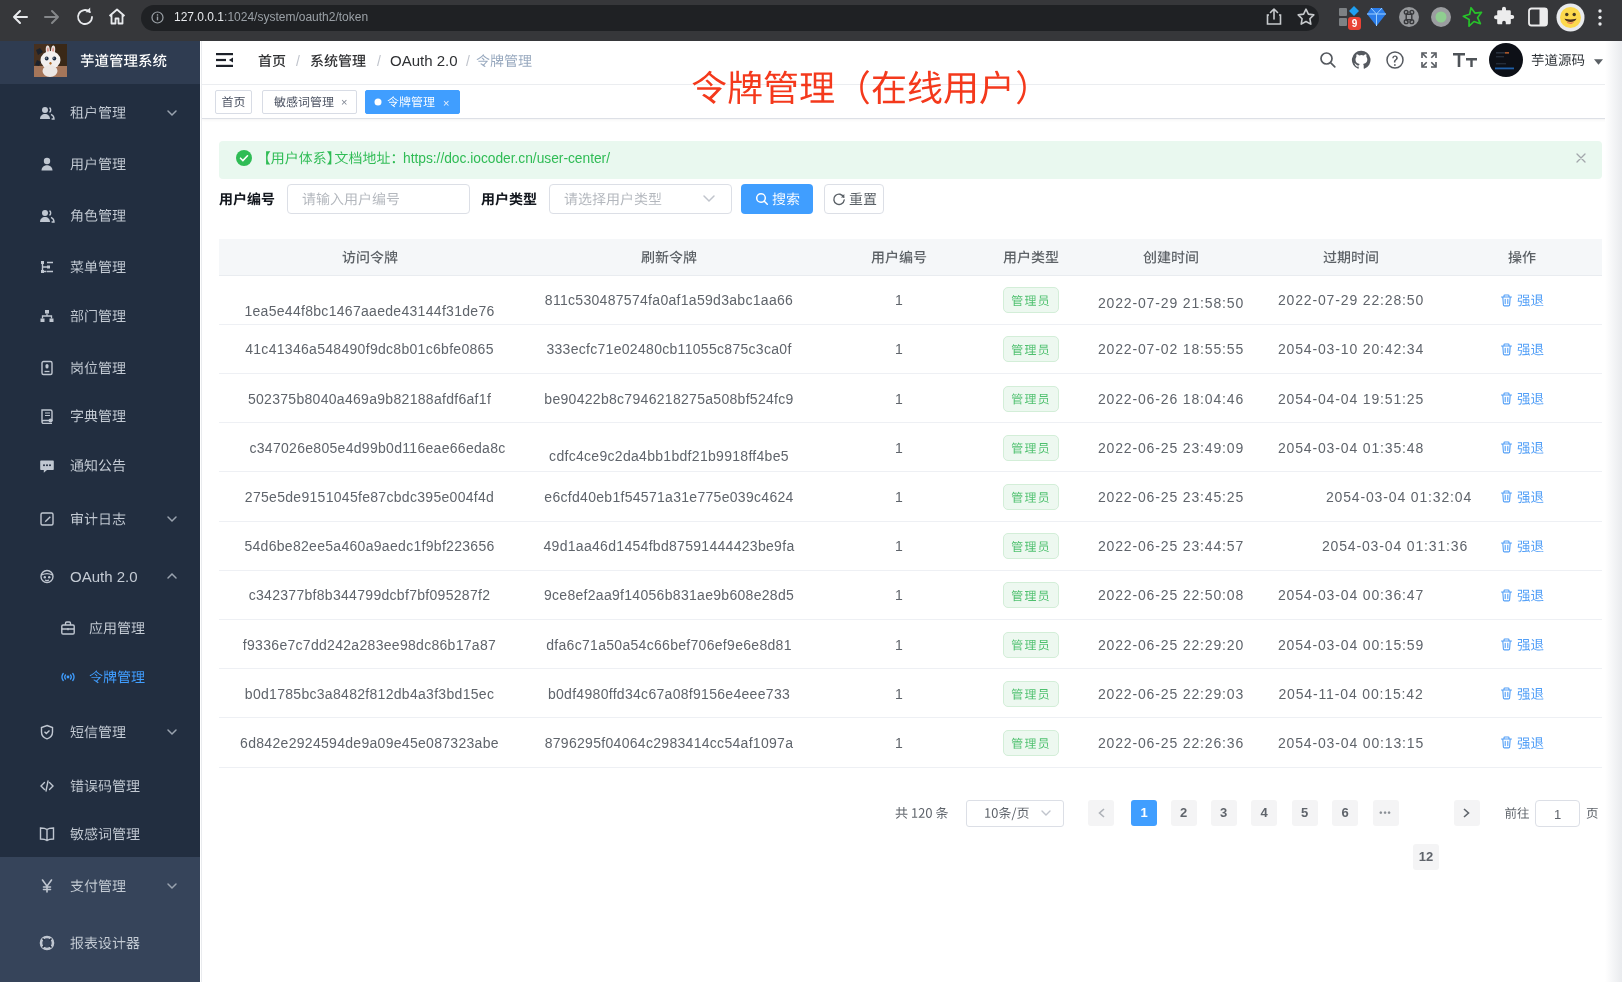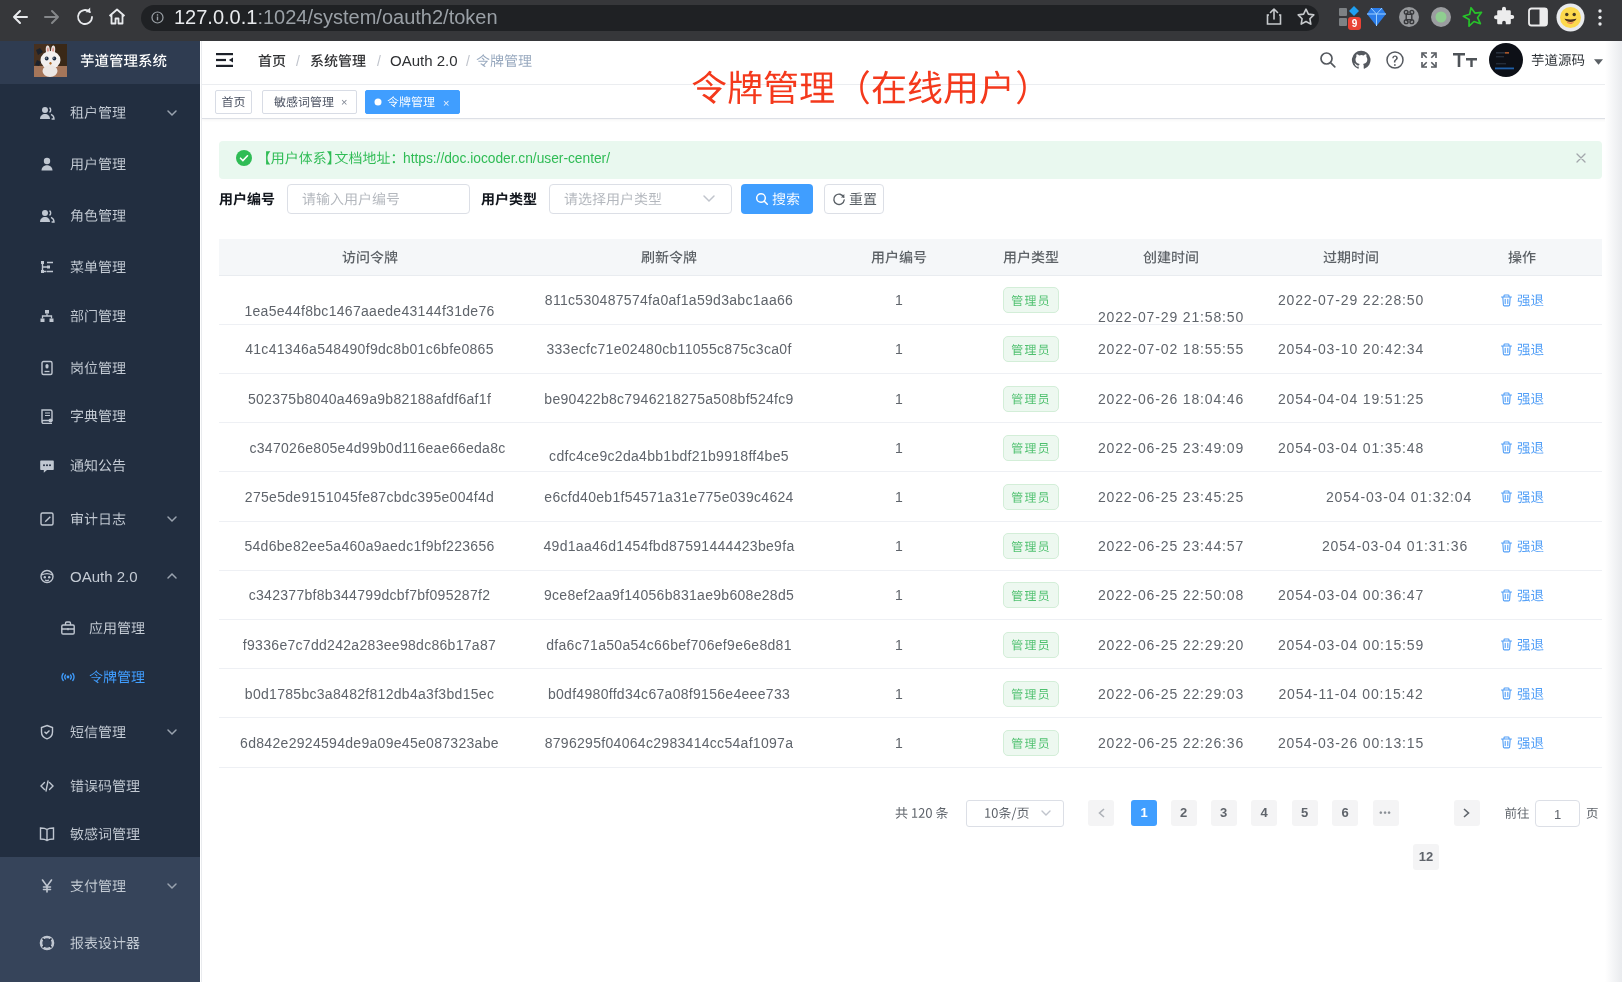--- a/index.html
+++ b/index.html
@@ -1,21 +1,21 @@
 <!DOCTYPE html>
 <html><head><meta charset="utf-8"><title>t</title>
 <style>
 *{margin:0;padding:0;box-sizing:border-box}
 html,body{width:1622px;height:982px;overflow:hidden;background:#fff;font-family:"Liberation Sans",sans-serif}
 .abs{position:absolute}
 #stage{position:relative;width:1622px;height:982px}
 .ov{position:absolute;left:0;top:0;z-index:60;pointer-events:none}
 #chrome{position:absolute;left:0;top:0;width:1622px;height:41px;background:#36373a;z-index:5}
 #pill{position:absolute;left:141px;top:4.5px;width:1178px;height:26px;border-radius:13px;background:#1f2124}
-.urltxt{position:absolute;left:174px;top:4px;height:26px;line-height:26px;font-size:20px;color:#e8eaed;white-space:pre}
+.urltxt{position:absolute;left:174px;top:4px;height:26px;line-height:26px;font-size:12px;color:#e8eaed;white-space:pre}
 #sidebar{position:absolute;left:0;top:41px;width:200px;height:941px;background:#222e40;z-index:4}
 #logoband{position:absolute;left:0;top:0;width:200px;height:43px;background:#2f3c51}
 #botband{position:absolute;left:0;top:816px;width:200px;height:125px;background:#36445a}
 #main{position:absolute;left:200px;top:41px;width:1422px;height:941px;background:#fff;z-index:1}
 #mainline{position:absolute;left:201px;top:41px;width:1px;height:941px;background:#e9ebee;z-index:6}
 #tabbar{position:absolute;left:202px;top:85px;width:1420px;height:34px;border-bottom:1px solid #dde0e6;box-shadow:0 1px 3px rgba(0,0,0,.05);z-index:4}
 .tab{position:absolute;top:90px;height:24px;border:1px solid #d8dce5;background:#fff;border-radius:2px;z-index:4}
 #alert{position:absolute;left:219px;top:141px;width:1383px;height:38px;background:#e9f8ef;border-radius:4px;z-index:4}
 .inp{position:absolute;top:184px;height:30px;background:#fff;border:1px solid #dcdfe6;border-radius:4px;z-index:4}
 #btn-search{position:absolute;left:741px;top:184px;width:72px;height:30px;background:#409eff;border-radius:4px;z-index:4}
@@ -282,21 +282,21 @@
 <div id="btn-reset"></div>
 <svg class="abs" style="left:832px;top:192px;z-index:10" width="14" height="14" viewBox="0 0 14 14">
       <path d="M11.8 5.2A5.2 5.2 0 1 0 12.2 8" stroke="#5a6066" stroke-width="1.4" fill="none" stroke-linecap="round"></path>
       <path d="M12.3 2v3.4H8.9z" fill="#5a6066"></path>
     </svg>
 <div id="thead"></div>
 <div class="cell" style="left:219px;top:303px;width:301px">1ea5e44f8bc1467aaede43144f31de76</div>
 <div class="cell" style="left:520px;top:292.1px;width:298px">811c530487574fa0af1a59d3abc1aa66</div>
 <div class="cell" style="left:818px;top:292.1px;width:162px">1</div>
 <div class="tagbox" style="top:287.1px"></div>
-<div class="cell dcell" style="left:1082px;top:309px;width:178px">2022-07-29 21:58:50</div>
+<div class="cell dcell" style="left:1082px;top:295px;width:178px">2022-07-29 21:58:50</div>
 <div class="cell dcell" style="left:1260px;top:292.1px;width:182px">2022-07-29 22:28:50</div>
 <svg class="abs" style="left:1500px;top:293.6px;z-index:10" width="13" height="13" viewBox="0 0 13 13">
       <path d="M1.5 3h10M4 3V1.8a.8.8 0 0 1 .8-.8h3.4a.8.8 0 0 1 .8.8V3M2.8 3l.6 8a1 1 0 0 0 1 .9h4.2a1 1 0 0 0 1-.9l.6-8M5.2 5.2v4.4M7.8 5.2v4.4" stroke="#509ef7" stroke-width="1.1" fill="none" stroke-linecap="round"></path>
     </svg>
 <div class="rowline" style="top:323.7px"></div>
 <div class="cell" style="left:219px;top:341.3px;width:301px">41c41346a548490f9dc8b01c6bfe0865</div>
 <div class="cell" style="left:520px;top:341.3px;width:298px">333ecfc71e02480cb11055c875c3ca0f</div>
 <div class="cell" style="left:818px;top:341.3px;width:162px">1</div>
 <div class="tagbox" style="top:336.3px"></div>
 <div class="cell dcell" style="left:1082px;top:341.3px;width:178px">2022-07-02 18:55:55</div>
@@ -373,21 +373,21 @@
 <div class="cell dcell" style="left:1260px;top:685.7px;width:182px">2054-11-04 00:15:42</div>
 <svg class="abs" style="left:1500px;top:687.2px;z-index:10" width="13" height="13" viewBox="0 0 13 13">
       <path d="M1.5 3h10M4 3V1.8a.8.8 0 0 1 .8-.8h3.4a.8.8 0 0 1 .8.8V3M2.8 3l.6 8a1 1 0 0 0 1 .9h4.2a1 1 0 0 0 1-.9l.6-8M5.2 5.2v4.4M7.8 5.2v4.4" stroke="#509ef7" stroke-width="1.1" fill="none" stroke-linecap="round"></path>
     </svg>
 <div class="rowline" style="top:717.3px"></div>
 <div class="cell" style="left:219px;top:734.9px;width:301px">6d842e2924594de9a09e45e087323abe</div>
 <div class="cell" style="left:520px;top:734.9px;width:298px">8796295f04064c2983414cc54af1097a</div>
 <div class="cell" style="left:818px;top:734.9px;width:162px">1</div>
 <div class="tagbox" style="top:729.9px"></div>
 <div class="cell dcell" style="left:1082px;top:734.9px;width:178px">2022-06-25 22:26:36</div>
-<div class="cell dcell" style="left:1260px;top:734.9px;width:182px">2054-03-26 00:13:15</div>
+<div class="cell dcell" style="left:1260px;top:734.9px;width:182px">2054-03-04 00:13:15</div>
 <svg class="abs" style="left:1500px;top:736.4px;z-index:10" width="13" height="13" viewBox="0 0 13 13">
       <path d="M1.5 3h10M4 3V1.8a.8.8 0 0 1 .8-.8h3.4a.8.8 0 0 1 .8.8V3M2.8 3l.6 8a1 1 0 0 0 1 .9h4.2a1 1 0 0 0 1-.9l.6-8M5.2 5.2v4.4M7.8 5.2v4.4" stroke="#509ef7" stroke-width="1.1" fill="none" stroke-linecap="round"></path>
     </svg>
 <div class="rowline" style="top:766.5px"></div>
 <div id="pgsel"></div>
 <svg class="abs" style="left:1040px;top:809px;z-index:10" width="12" height="9" viewBox="0 0 12 9">
       <path d="M2 2l4 4 4-4" stroke="#c0c4cc" stroke-width="1.4" fill="none" stroke-linecap="round"></path>
     </svg>
 <div class="pgbox" style="left:1088px"><svg width="9" height="10" viewBox="0 0 9 10" style="margin-top:8px">
         <path d="M7 1L2.5 5 7 9" stroke="#aeb2b8" stroke-width="1.6" fill="none"></path>

